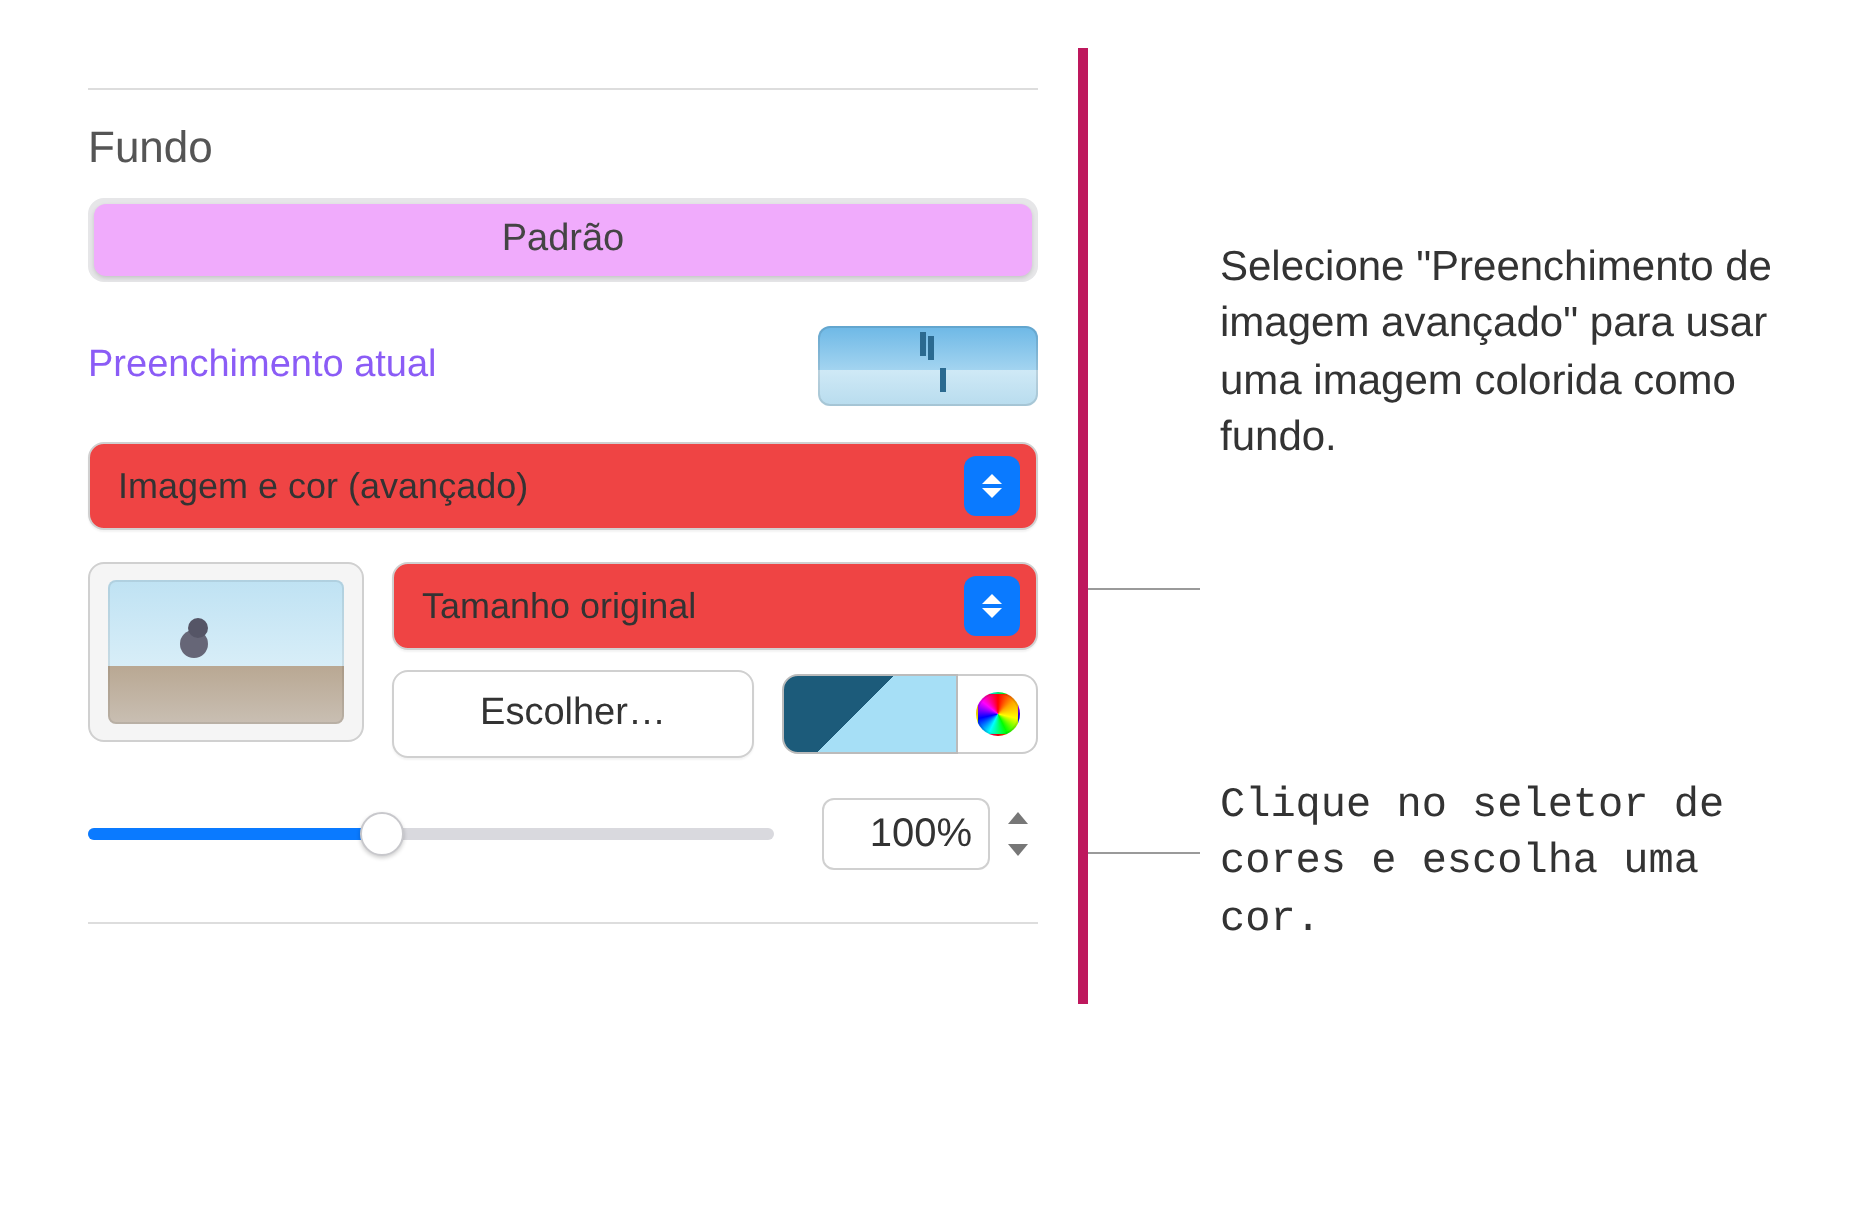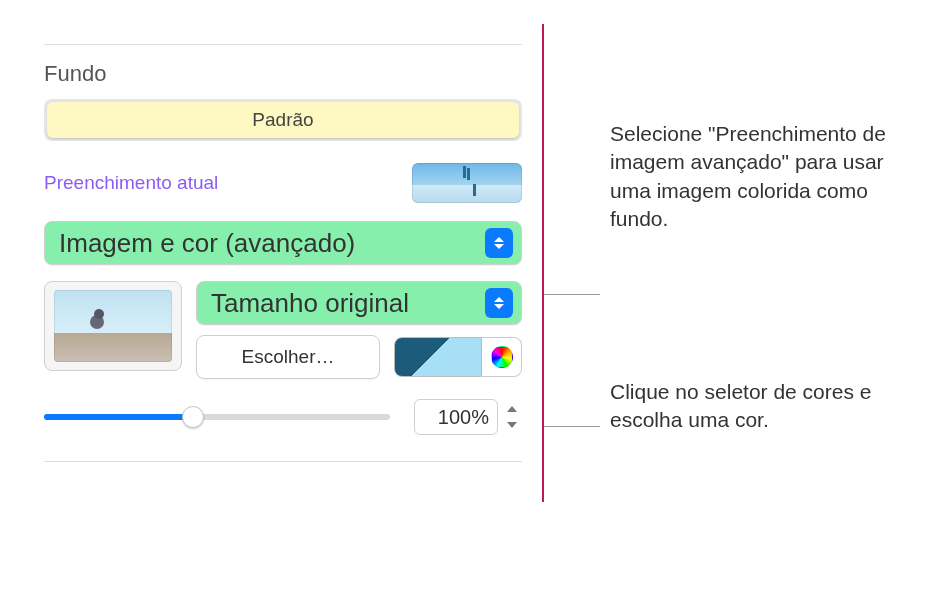--- a/index.html
+++ b/index.html
@@ -12,21 +12,21 @@
       font-size: 19px;
       color: #333;
     }
     .panel {
       position: absolute;
       left: 24px;
       top: 24px;
       width: 520px;
       padding: 20px 20px 40px 20px;
       background: #fff;
-      border-right: 2px solid #be185d;
+      border-right: 5px solid #be185d;
     }
     .divider-top { border-top: 1px solid #ddd; height: 0; margin: 0 0 16px 0; }
     .section-title {
       font-size: 22px;
       color: #555;
       margin-bottom: 12px;
     }
     .seg-control {
       display: flex;
       width: 100%;
@@ -39,21 +39,21 @@
     .seg-btn {
       flex: 1;
       text-align: center;
       line-height: 36px;
       font-size: 19px;
       color: #444;
       border-radius: 6px;
       cursor: pointer;
     }
     .seg-btn.active {
-      background: #fef9c3;
+      background: #f0abfc;
       box-shadow: 0 1px 2px rgba(0,0,0,0.15);
     }
     .row-fill {
       display: flex;
       align-items: center;
       justify-content: space-between;
       margin-bottom: 18px;
     }
     .label-sub {
       font-size: 19px;
@@ -72,23 +72,23 @@
       content:""; position:absolute; left:46%; top:8%; width:3px; height:12px; background:#2b6a90;
       box-shadow: 4px 2px 0 0 #2b6a90, 10px 18px 0 0 #2b6a90;
     }
     .popup {
       display: flex;
       align-items: center;
       width: 100%;
       height: 44px;
       border: 1px solid #d0d0d0;
       border-radius: 8px;
-      background: #86efac;
+      background: #ef4444;
       padding: 0 8px 0 14px;
-      font-size: 26px;
+      font-size: 18px;
       color: #333;
       box-shadow: 0 1px 1px rgba(0,0,0,0.05);
       margin-bottom: 16px;
       position: relative;
     }
     .popup .spacer { flex: 1; }
     .arrows-btn {
       width: 28px; height: 30px; border-radius: 6px;
       background: #0a7aff; display:flex; flex-direction:column; align-items:center; justify-content:center;
       gap:2px;
@@ -167,21 +167,21 @@
     .stepper-btns { display:flex; flex-direction:column; }
     .step-btn { width:20px; height:16px; display:flex; align-items:center; justify-content:center; }
     .step-btn .u { width:0;height:0;border-left:5px solid transparent;border-right:5px solid transparent;border-bottom:6px solid #777; }
     .step-btn .d { width:0;height:0;border-left:5px solid transparent;border-right:5px solid transparent;border-top:6px solid #777; }
     .divider-bottom { border-top:1px solid #ddd; margin-top:26px; }
 
     .callout {
       position:absolute; font-size:21px; color:#333; line-height:1.35;
     }
     .callout.c1 { left:610px; top:120px; width:300px; }
-    .callout.c2 { left:610px; top:378px; width:300px; }
+    .callout.c2 { left:610px; top:390px; width:300px;font-family:Liberation Mono, monospace; }
     .leader {
       position:absolute; height:1px; background:#9a9a9a;
     }
     .leader.l1 { left:544px; top:294px; width:56px; }
     .leader.l2 { left:544px; top:426px; width:56px; }
   </style>
 </head>
 <body>
 
 <div class="panel">

